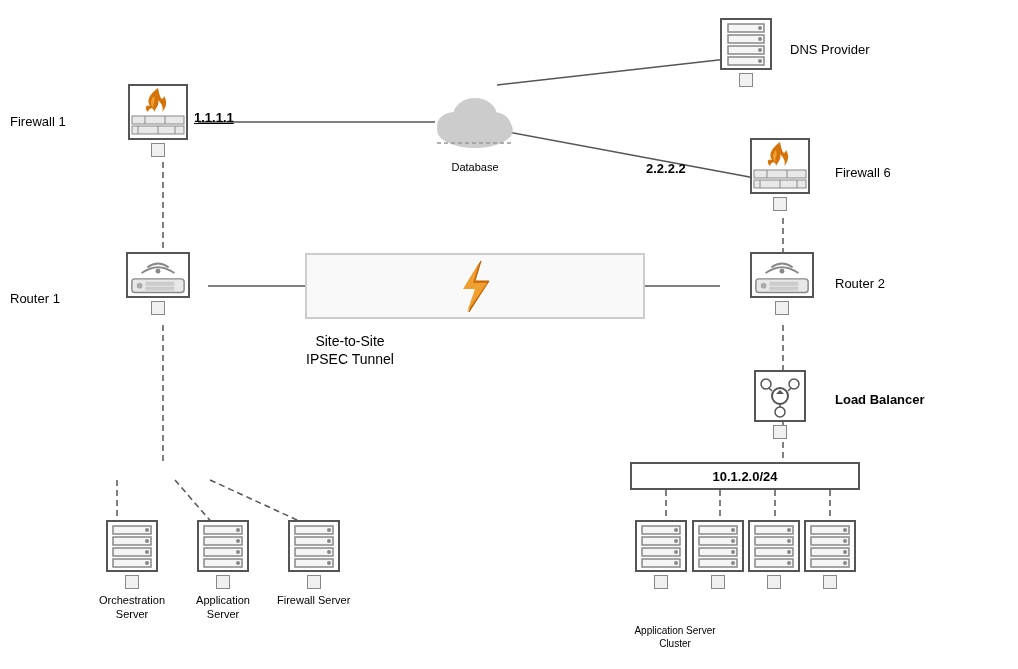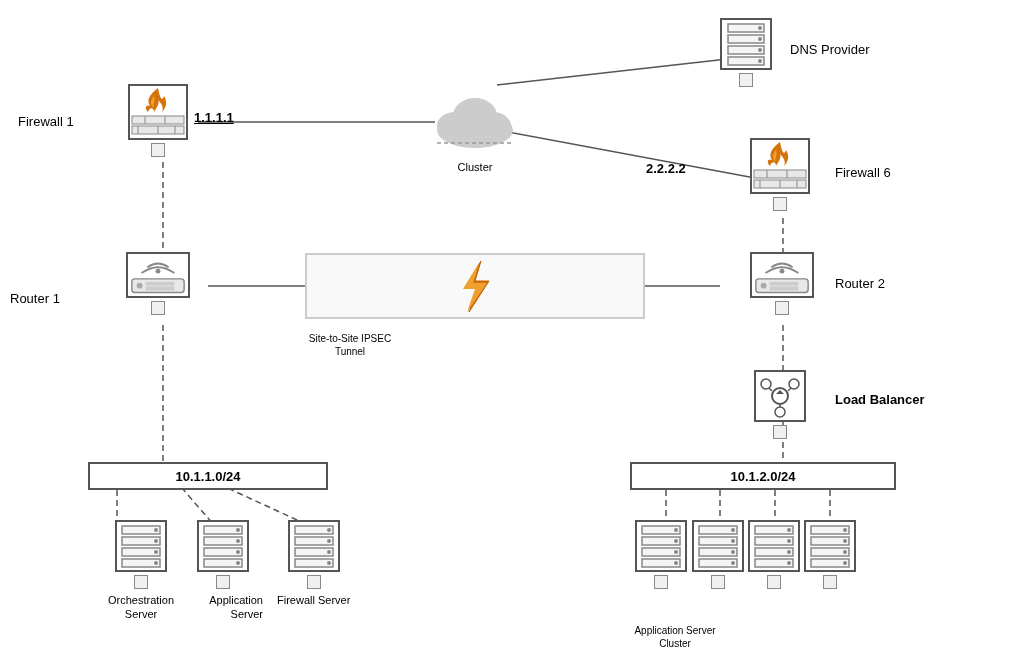--- a/index.html
+++ b/index.html
@@ -168,39 +168,39 @@
         <line x1="28" y1="40" x2="28" y2="48" stroke="#888" stroke-width="1"></line>
         <line x1="45" y1="40" x2="45" y2="48" stroke="#888" stroke-width="1"></line>
 
         <path d="M28 2 C20 8 16 14 20 20 C16 18 14 22 18 26 C20 20 24 22 24 26 C26 22 30 18 28 14 C32 18 34 22 32 26 C36 22 38 16 34 10 C32 16 30 12 28 2Z" fill="#d4730a"></path>
         <path d="M24 10 C20 14 20 20 24 22 C22 18 26 16 24 10Z" fill="#f0a030"></path>
       </svg>
     </div>
     <div class="checkbox"></div>
   </div>
 
-  <div class="side-label" style="left:10px; top:114px;margin-left:8px;">
+  <div class="side-label" style="left:10px; top:114px;">
     <span>Firewall 1</span>
   </div>
 
   <div class="ip-label" style="left:194px; top:110px;text-decoration:underline;">
     <span>1.1.1.1</span>
   </div>
 
   <div class="node" style="left:425px; top:78px;">
     <svg width="100" height="78" viewBox="0 0 100 78">
       <ellipse cx="50" cy="52" rx="38" ry="18" fill="#ccc"></ellipse>
       <ellipse cx="30" cy="48" rx="18" ry="14" fill="#ccc"></ellipse>
       <ellipse cx="68" cy="48" rx="18" ry="14" fill="#ccc"></ellipse>
       <ellipse cx="50" cy="38" rx="22" ry="18" fill="#ccc"></ellipse>
 
       <line x1="12" y1="65" x2="88" y2="65" stroke="#999" stroke-width="1.5" stroke-dasharray="4,3"></line>
     </svg>
     <div class="label">
-      <span>Cluster</span>
+      <span>Database</span>
     </div>
   </div>
 
   <div class="node" style="left:720px; top:18px;">
     <div class="icon-box server-icon">
       <svg width="48" height="48" viewBox="0 0 48 48">
         <rect x="6" y="4" width="36" height="8" fill="#f5f5f5" stroke="#888" stroke-width="1.5"></rect>
         <circle cx="38" cy="8" r="2" fill="#888"></circle>
         <rect x="6" y="15" width="36" height="8" fill="#f5f5f5" stroke="#888" stroke-width="1.5"></rect>
         <circle cx="38" cy="19" r="2" fill="#888"></circle>
@@ -278,21 +278,21 @@
     <span>Router 2</span>
   </div>
 
   <div class="tunnel-box" style="left:305px; top:253px; width:340px; height:66px;">
 
     <svg width="60" height="55" viewBox="0 0 60 55">
       <polygon points="36,2 20,28 32,28 24,53 44,22 30,22" fill="#d4730a" stroke="#c06000" stroke-width="1"></polygon>
       <polygon points="34,4 18,30 30,30 22,53 42,24 28,24" fill="#f0a030"></polygon>
     </svg>
   </div>
-  <div class="label" style="position:absolute; left:305px; top:328px; width:340px; text-align:center; font-size:10px;">
+  <div class="label" style="position:absolute; left:305px; top:328px; width:340px; text-align:center; font-size:14px;">
     <span>Site-to-Site IPSEC Tunnel</span>
   </div>
 
   <div class="node" style="left:754px; top:370px;">
     <div class="icon-box lb-icon">
       <svg width="48" height="48" viewBox="0 0 48 48">
 
         <circle cx="24" cy="24" r="8" fill="none" stroke="#555" stroke-width="2"></circle>
         <circle cx="10" cy="12" r="5" fill="none" stroke="#555" stroke-width="1.5"></circle>
         <circle cx="38" cy="12" r="5" fill="none" stroke="#555" stroke-width="1.5"></circle>
@@ -303,29 +303,26 @@
 
         <path d="M24 18 L28 22 L20 22 Z" fill="#555"></path>
       </svg>
     </div>
     <div class="checkbox"></div>
   </div>
   <div class="side-label" style="left:835px; top:392px;font-weight:bold;">
     <span>Load Balancer</span>
   </div>
 
-  <div class="subnet-box" style="left:88px; top:462px; width:240px; height:28px;">
-    <span>10.1.1.0/24</span>
-  </div>
-
-  <div class="subnet-box" style="left:630px; top:462px; width:266px; height:28px;">
+
+  <div class="subnet-box" style="left:630px; top:462px; width:230px; height:28px;">
     <span>10.1.2.0/24</span>
   </div>
 
-  <div class="node" style="left:101px; top:520px;">
+  <div class="node" style="left:92px; top:520px;">
     <div class="icon-box server-icon">
       <svg width="48" height="48" viewBox="0 0 48 48">
         <rect x="5" y="4" width="38" height="8" fill="#f5f5f5" stroke="#888" stroke-width="1.5"></rect>
         <circle cx="39" cy="8" r="2" fill="#888"></circle>
         <rect x="5" y="15" width="38" height="8" fill="#f5f5f5" stroke="#888" stroke-width="1.5"></rect>
         <circle cx="39" cy="19" r="2" fill="#888"></circle>
         <rect x="5" y="26" width="38" height="8" fill="#f5f5f5" stroke="#888" stroke-width="1.5"></rect>
         <circle cx="39" cy="30" r="2" fill="#888"></circle>
         <rect x="5" y="37" width="38" height="8" fill="#f5f5f5" stroke="#888" stroke-width="1.5"></rect>
         <circle cx="39" cy="41" r="2" fill="#888"></circle>
@@ -345,21 +342,21 @@
         <circle cx="39" cy="8" r="2" fill="#888"></circle>
         <rect x="5" y="15" width="38" height="8" fill="#f5f5f5" stroke="#888" stroke-width="1.5"></rect>
         <circle cx="39" cy="19" r="2" fill="#888"></circle>
         <rect x="5" y="26" width="38" height="8" fill="#f5f5f5" stroke="#888" stroke-width="1.5"></rect>
         <circle cx="39" cy="30" r="2" fill="#888"></circle>
         <rect x="5" y="37" width="38" height="8" fill="#f5f5f5" stroke="#888" stroke-width="1.5"></rect>
         <circle cx="39" cy="41" r="2" fill="#888"></circle>
       </svg>
     </div>
     <div class="checkbox"></div>
-    <div class="label" style="max-width:80px;text-align:right;">
+    <div class="label" style="max-width:80px;">
       <span>Application
 Server</span>
     </div>
   </div>
 
   <div class="node" style="left:277px; top:520px;">
     <div class="icon-box server-icon">
       <svg width="48" height="48" viewBox="0 0 48 48">
         <rect x="5" y="4" width="38" height="8" fill="#f5f5f5" stroke="#888" stroke-width="1.5"></rect>
         <circle cx="39" cy="8" r="2" fill="#888"></circle>

